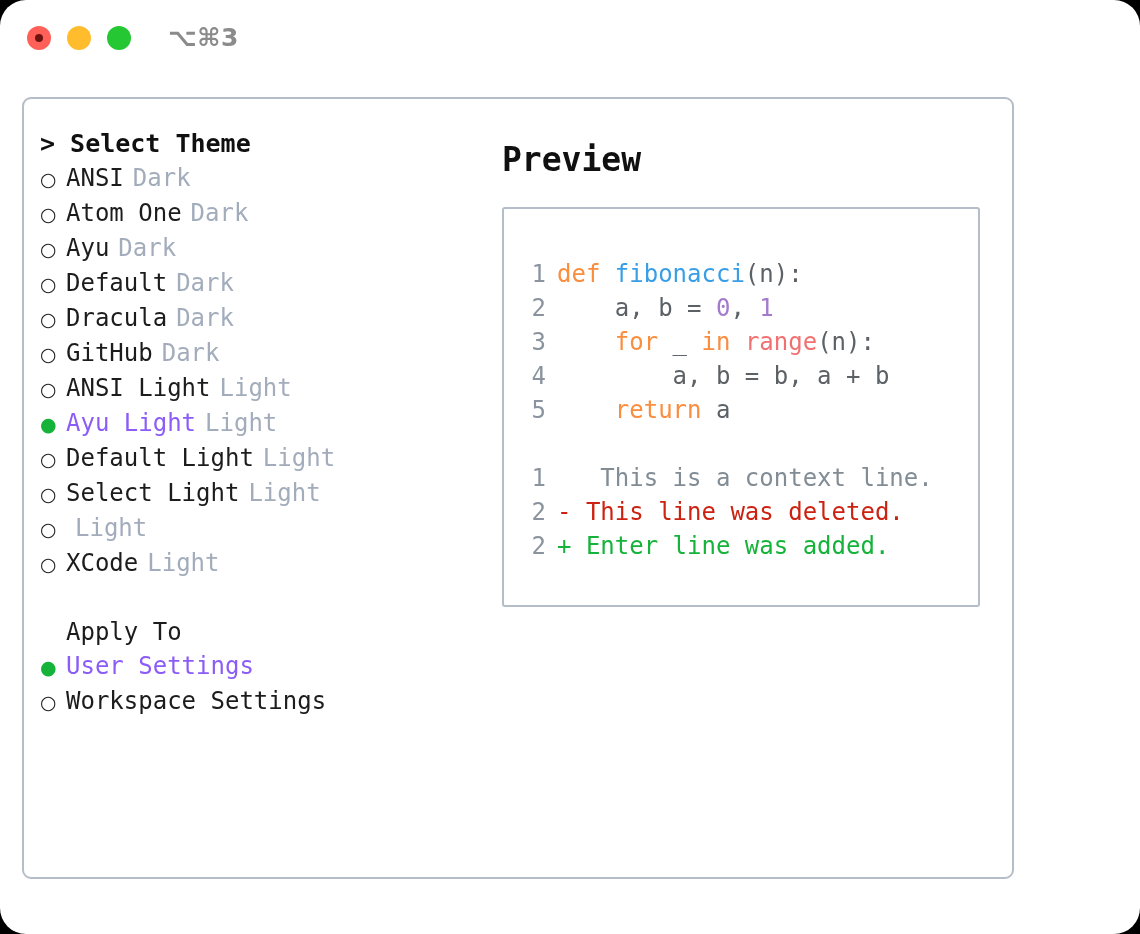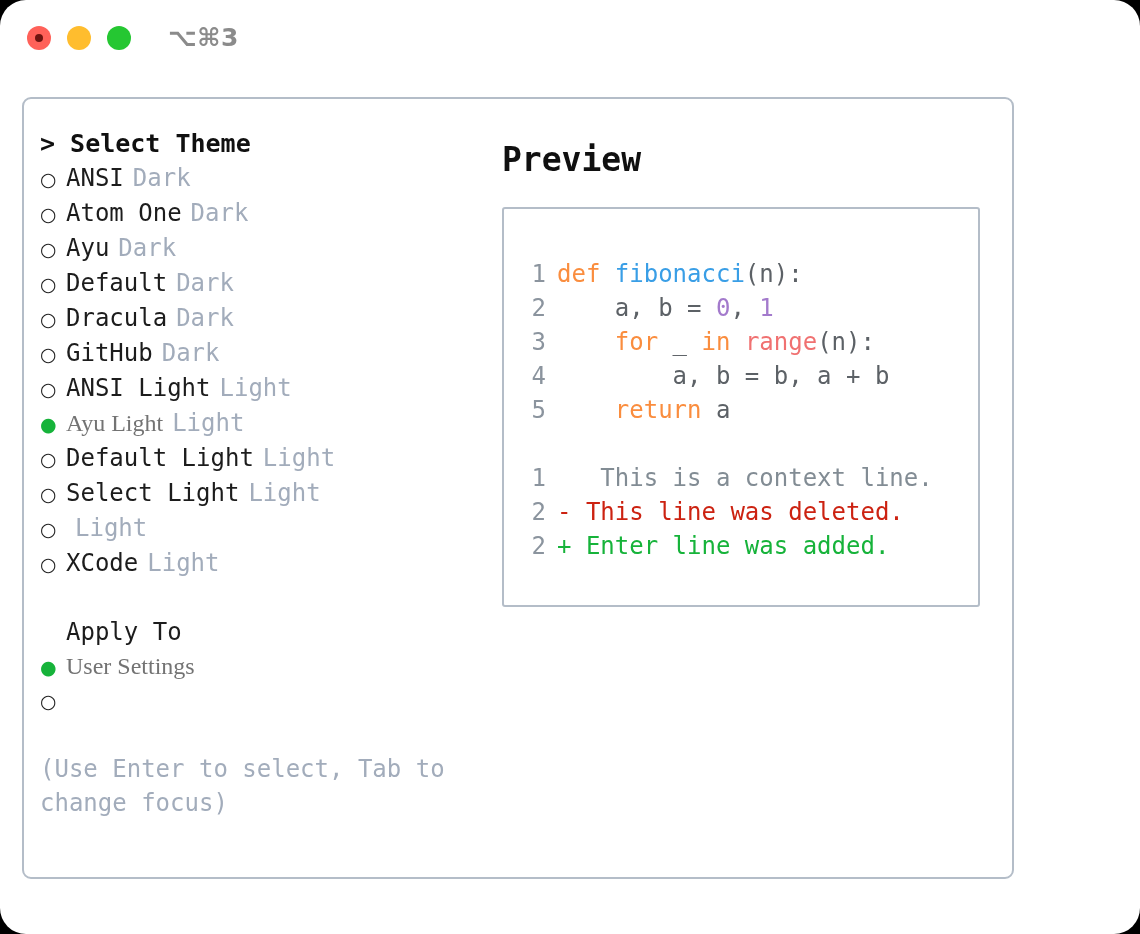--- a/index.html
+++ b/index.html
@@ -116,21 +116,21 @@
   .marker {
     display: inline-block;
     width: 26px;
     flex: none;
     color: #1c1c1c;
     font-family: "DejaVu Sans", "Liberation Sans", sans-serif;
     font-size: 19px;
   }
   .opt.selected .marker { color: #16b33a; }
   .opt-label { color: #1c1c1c; }
-  .opt.selected .opt-label { color: #737373; font-family: Liberation Serif, serif; }
+  .opt.selected .opt-label { color: #8b5cf6; }
   .opt-tag {
     color: #a2acbb;
     padding-left: 9px;
   }
 
   .apply-head {
     font-size: 24px;
     color: #1c1c1c;
     white-space: pre;
     line-height: 34px;
@@ -288,26 +288,26 @@
 
       <div class="apply-head">Apply To</div>
 
       <div>
         <div class="opt selected">
           <span class="marker">●</span>
           <span class="opt-label">User Settings</span>
         </div>
         <div class="opt">
           <span class="marker">○</span>
+          <span class="opt-label">Workspace Settings</span>
         </div>
       </div>
 
       <div class="gap-block"></div>
 
-      <div class="hint">(Use Enter to select, Tab to change focus)</div>
 
     </div>
 
     <div class="col-right">
 
       <div class="preview-title">Preview</div>
 
       <div class="preview-box">
 
         <div>

